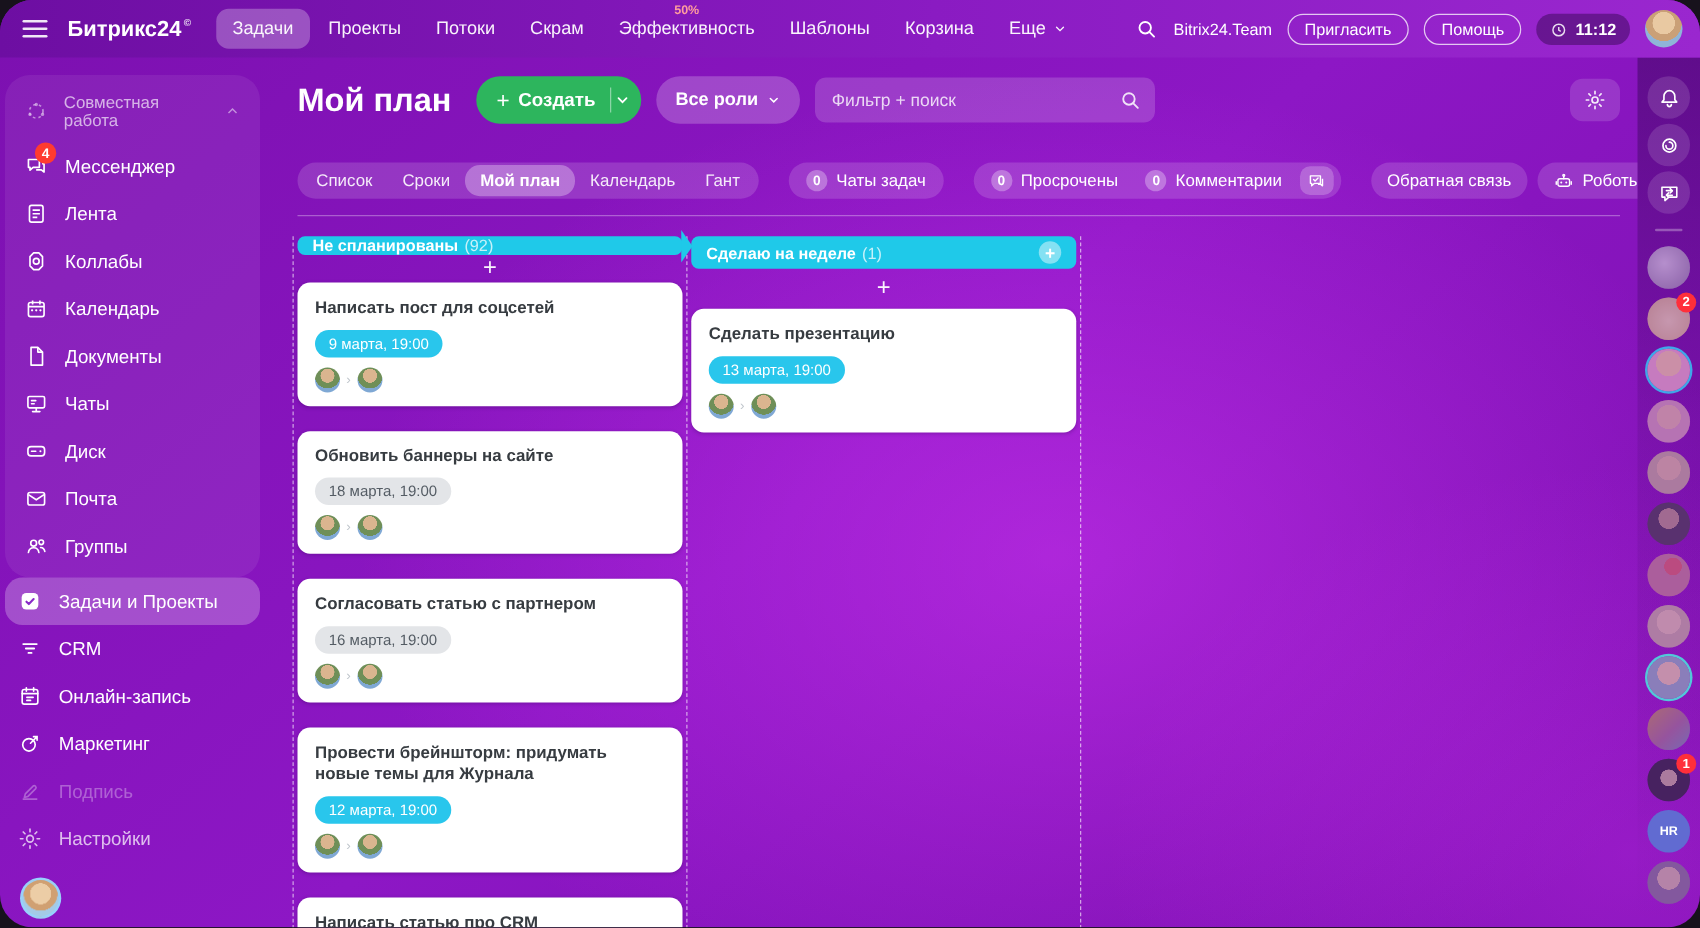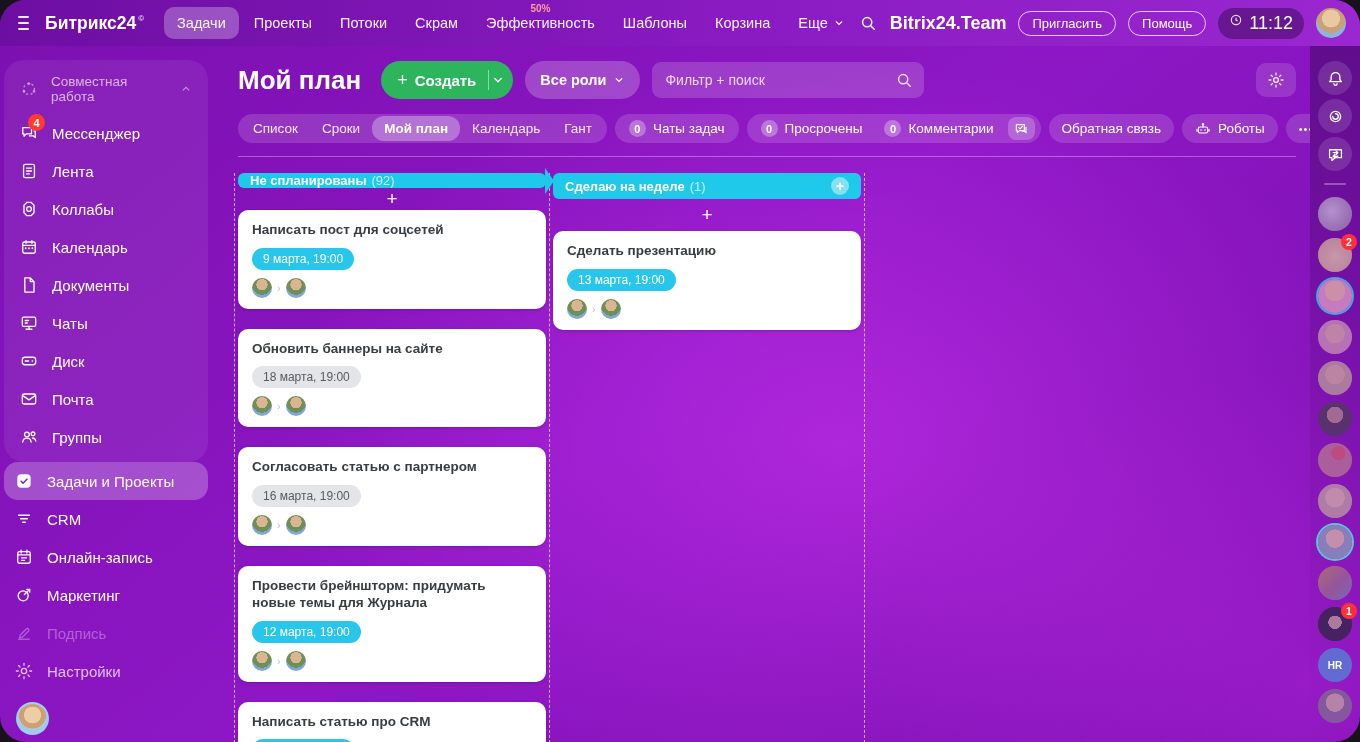--- a/index.html
+++ b/index.html
@@ -18,23 +18,23 @@
   background:linear-gradient(90deg,#6d0ea2 0%,#8a1bc2 55%,#9a27cf 100%)}
 .burger{width:20px;display:flex;flex-direction:column;gap:4px;cursor:pointer}
 .burger span{height:2px;border-radius:2px;background:rgba(255,255,255,.9)}
 .brand{margin-left:16px;font-size:17.5px;font-weight:bold;display:flex;cursor:pointer}
 .brand sup{font-size:8px;margin:1px 0 0 2px;opacity:.9}
 .tb-tabs{display:flex;align-items:center;margin-left:20px;gap:2px}
 .tb-tab{position:relative;padding:8px 13px;font-size:14.5px;color:rgba(255,255,255,.95);border-radius:10px;cursor:pointer;display:flex;align-items:center;gap:5px;white-space:nowrap}
 .tb-tab.active{background:rgba(255,255,255,.27)}
 .tb-above{position:absolute;top:-4px;left:50%;transform:translateX(-50%);font-size:10px;font-weight:bold;color:#ff9d9d}
 .tb-right{margin-left:auto;display:flex;align-items:center;gap:12px}
-.portal{font-size:18px;font-weight:bold;white-space:nowrap}
+.portal{font-size:13px;font-weight:normal;white-space:nowrap}
 .pill-o{border:1.5px solid rgba(255,255,255,.75);border-radius:16px;padding:4px 13px;font-size:13px;cursor:pointer;white-space:nowrap}
-.time-pill{display:flex;align-items:flex-start;gap:6px;background:rgba(46,4,74,.45);border-radius:16px;padding:5px 11px;font-size:18px;font-weight:normal;cursor:pointer}
+.time-pill{display:flex;align-items:flex-end;gap:6px;background:rgba(46,4,74,.45);border-radius:16px;padding:5px 11px;font-size:13px;font-weight:bold;cursor:pointer}
 .tb-avatar{width:30px;height:30px;border-radius:50%;cursor:pointer;background:radial-gradient(circle at 50% 35%,#e9c9a2 0 36%,#caa077 37% 58%,#8fb4d8 59%)}
 
 .shell{display:flex;height:696px}
 .sidebar{width:218px;flex-shrink:0;position:relative;padding:14px 10px 0 4px}
 .sb-panel{background:rgba(255,255,255,.07);border-radius:20px;padding:4px 5px 6px}
 .sb-section{display:flex;align-items:center;gap:12px;padding:10px 10px;color:rgba(255,255,255,.66);font-size:13.5px;cursor:pointer}
 .sb-section .ic{opacity:.75}
 .sb-chev{margin-left:auto;width:14px;height:14px;opacity:.7}
 .sb-item{display:flex;align-items:center;gap:13px;padding:9px 10px;font-size:15px;border-radius:14px;cursor:pointer}
 .sb-item .ic{position:relative;overflow:visible}
@@ -54,21 +54,21 @@
 .cr-sep{width:1px;height:20px;background:rgba(255,255,255,.45);margin:0 2px 0 12px}
 .cr-chev{width:24px;display:flex;justify-content:center}
 .btn-roles{display:flex;align-items:center;gap:7px;height:38px;border-radius:19px;background:rgba(255,255,255,.22);padding:0 15px;font-size:14.5px;font-weight:bold;cursor:pointer;white-space:nowrap}
 .filter{position:relative;width:272px}
 .filter input{width:100%;height:36px;border-radius:9px;border:none;outline:none;background:rgba(255,255,255,.17);color:#fff;font-size:14px;padding:0 36px 0 13px;font-family:inherit}
 .filter input::placeholder{color:rgba(255,255,255,.8)}
 .filter .ic{position:absolute;right:10px;top:8px;opacity:.85}
 .btn-gear{margin-left:auto;width:40px;height:34px;border-radius:10px;background:rgba(255,255,255,.14);display:flex;align-items:center;justify-content:center;cursor:pointer}
 .btn-gear .ic{width:18px;height:18px;opacity:.9}
 
-.t-row{display:flex;align-items:center;gap:8px;margin-top:15px}
+.t-row{display:flex;align-items:center;gap:24px;margin-top:31px}
 .grp{display:flex;align-items:center;background:rgba(255,255,255,.15);border-radius:15px;height:29px;padding:0 3px}
 .v-tab{padding:5px 12px;font-size:13.5px;color:rgba(255,255,255,.9);border-radius:12px;cursor:pointer;white-space:nowrap}
 .v-tab.active{background:rgba(255,255,255,.3);color:#fff;font-weight:bold}
 .cnt{display:flex;align-items:center;gap:7px;padding:0 11px;font-size:13.5px;cursor:pointer;white-space:nowrap}
 .cnt-b{width:17px;height:17px;border-radius:50%;background:rgba(255,255,255,.3);font-size:11px;display:flex;align-items:center;justify-content:center;font-weight:bold}
 .icbtn{width:27px;height:23px;border-radius:8px;background:rgba(255,255,255,.22);display:flex;align-items:center;justify-content:center;margin:0 3px;cursor:pointer}
 .icbtn .ic{width:16px;height:16px}
 .t-right{margin-left:auto;display:flex;gap:8px;align-items:center}
 .pill-t{display:flex;align-items:center;gap:7px;background:rgba(255,255,255,.15);border-radius:15px;height:29px;padding:0 13px;font-size:13.5px;cursor:pointer;white-space:nowrap}
 .pill-t .ic{width:16px;height:16px}

